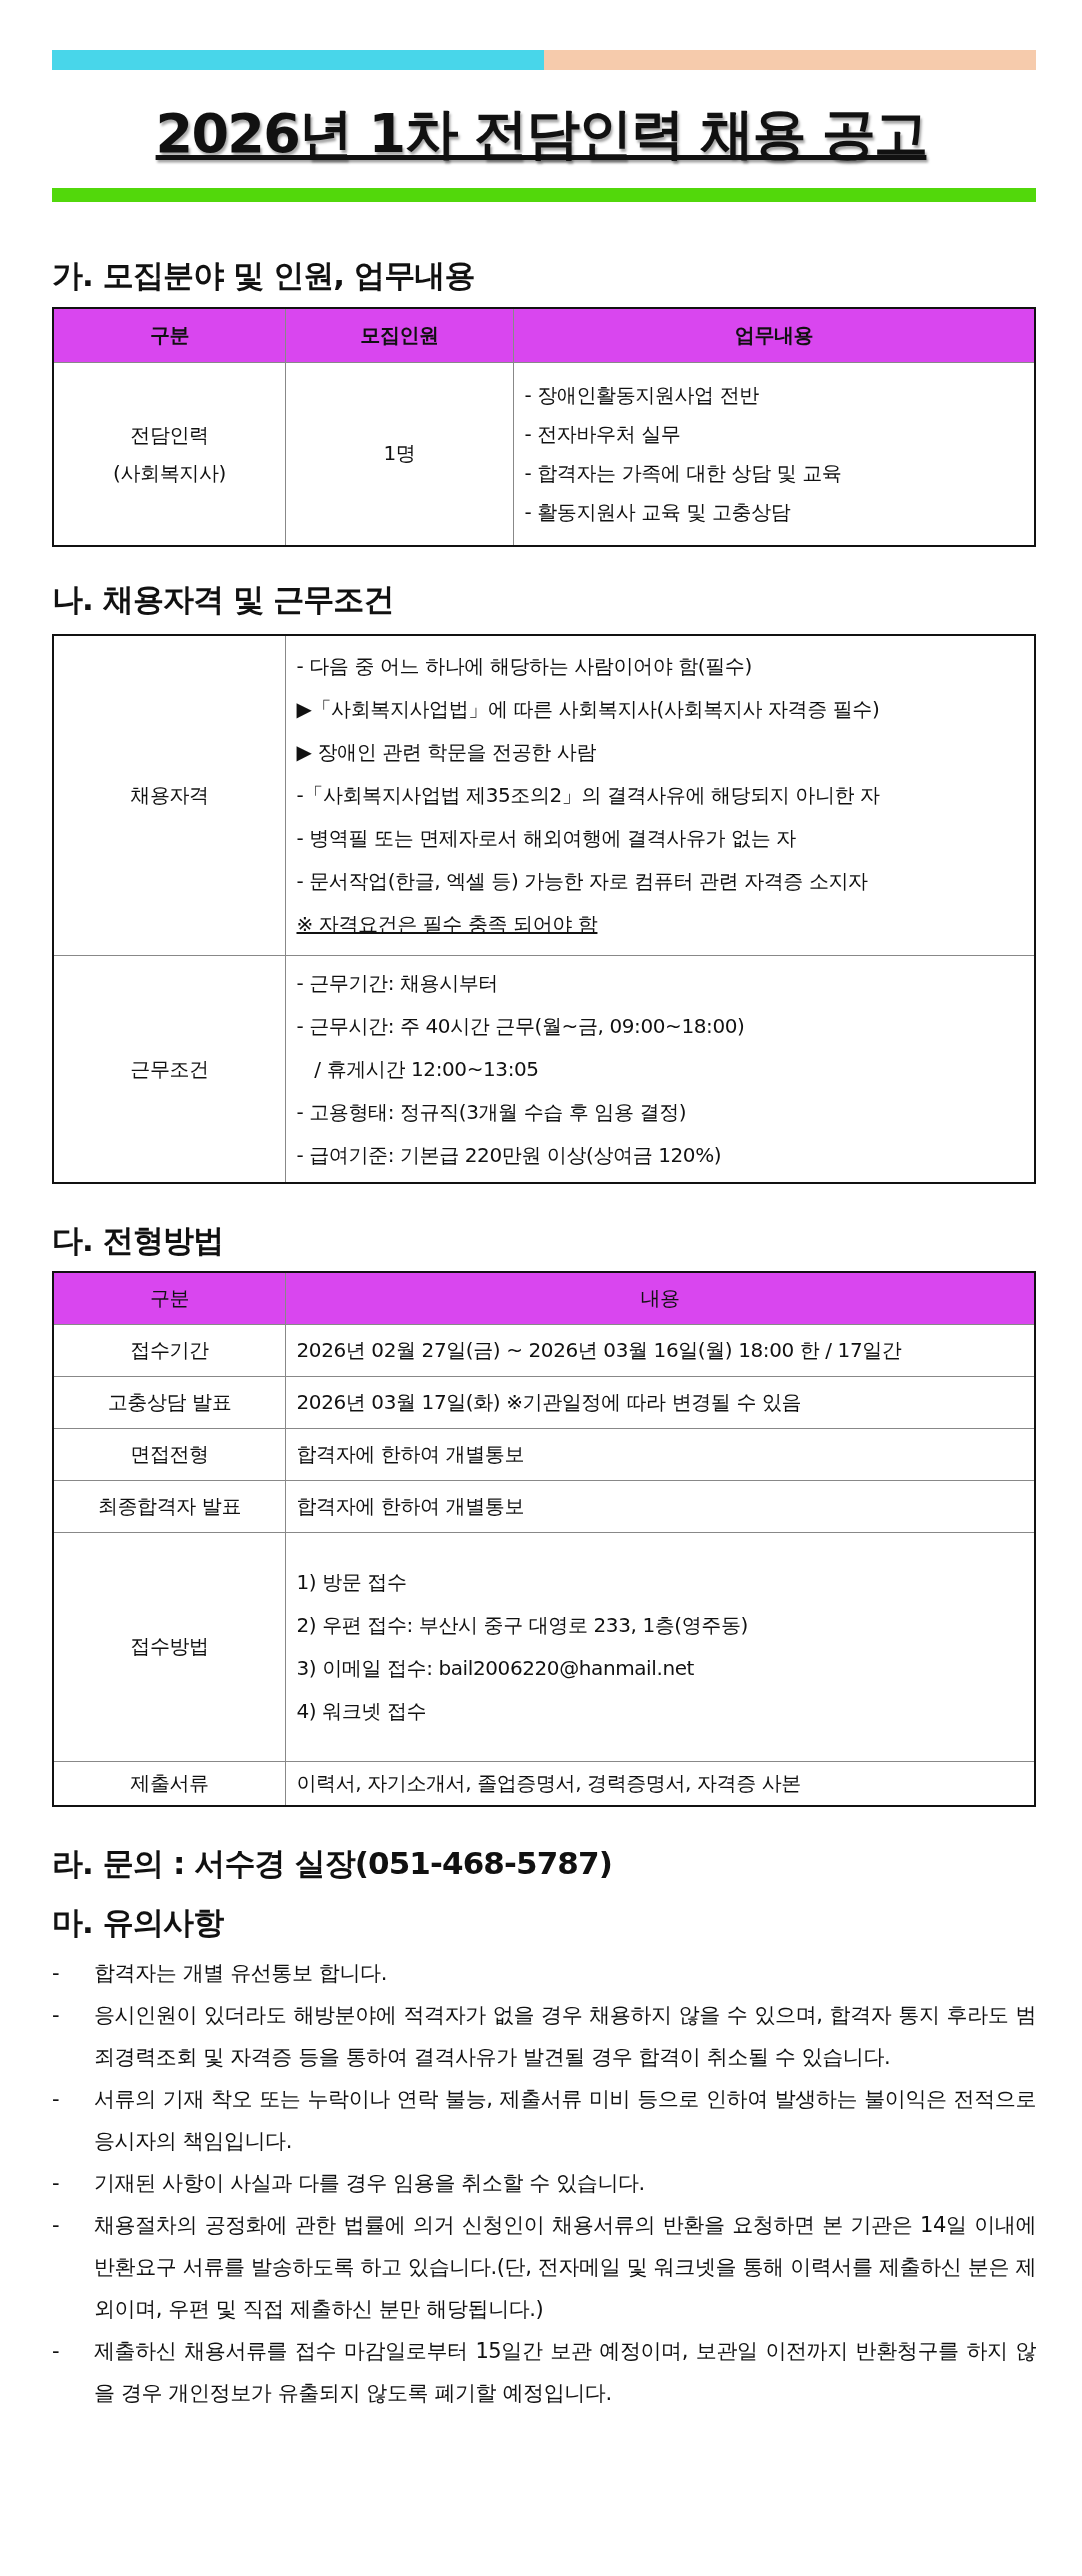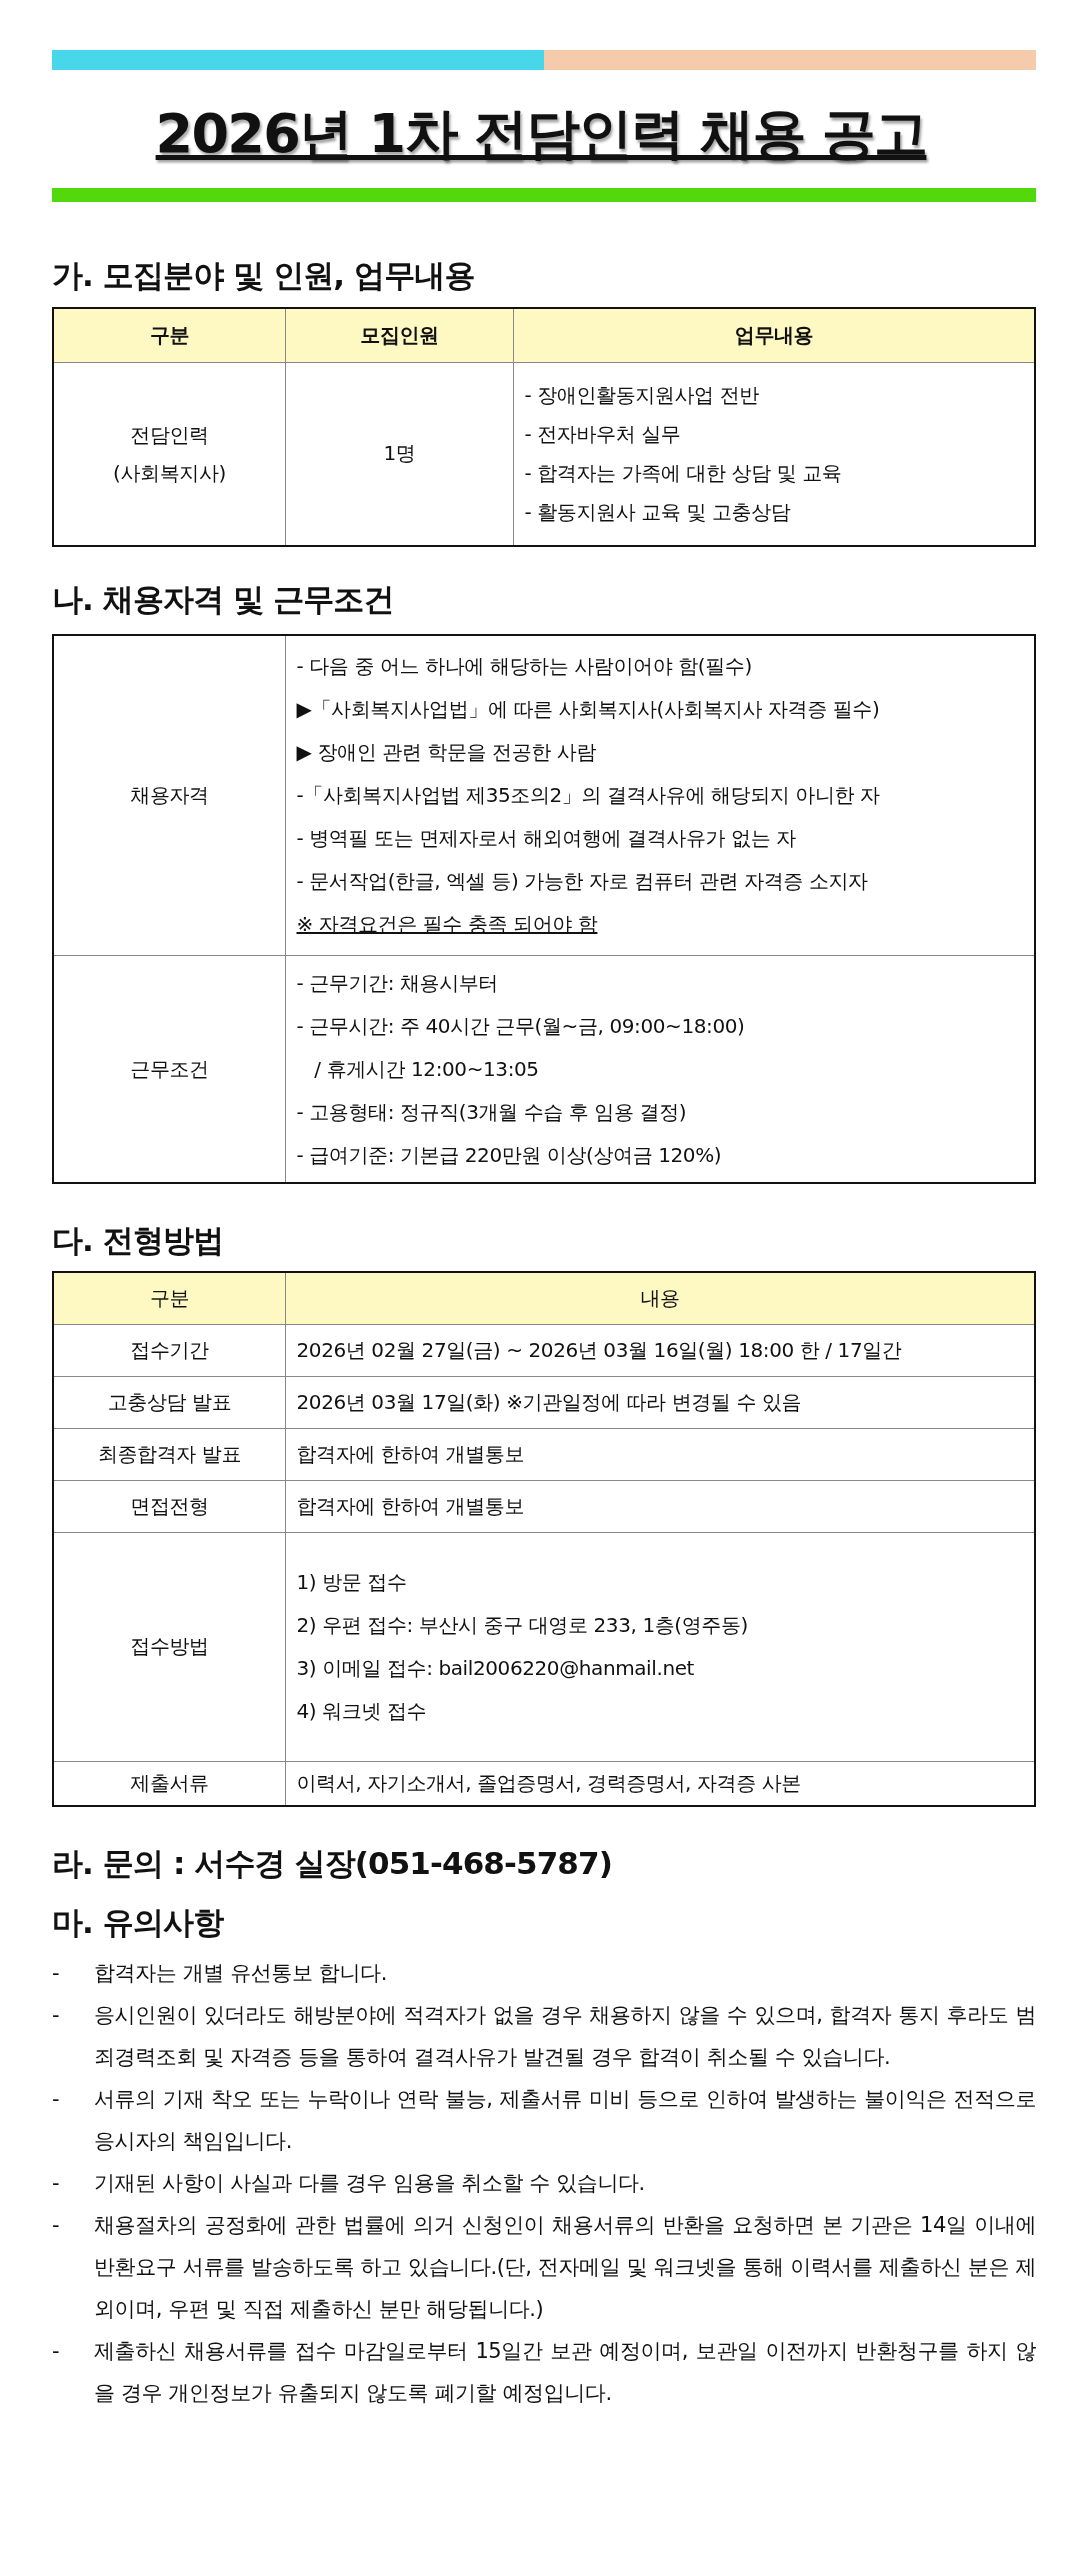--- a/index.html
+++ b/index.html
@@ -6,21 +6,21 @@
   body{width:1082px;height:2576px;position:relative;font-family:"DejaVu Sans","Liberation Sans",sans-serif;color:#111;overflow:hidden;}
   .bars{position:absolute;left:52px;top:50px;width:984px;height:20px;display:flex;}
   .bar-cyan{flex:1;background:#48d6ea;}
   .bar-peach{flex:1;background:#f6cbac;}
   .title{position:absolute;left:0;width:1082px;top:98px;text-align:center;font-size:54px;font-weight:bold;letter-spacing:-1.7px;text-shadow:1.7px 2.6px 2.6px rgba(0,0,0,0.35);text-decoration:underline;}
   .bar-green{position:absolute;left:52px;top:188px;width:984px;height:14px;background:#52d80b;}
   .sec{position:absolute;left:52px;font-size:31px;font-weight:bold;letter-spacing:-0.9px;}
   table{position:absolute;left:52px;width:984px;border-collapse:collapse;font-size:20px;letter-spacing:-0.4px;}
   table{border:2.6px solid #111;}
   td,th{border:0.9px solid #888;padding:0 10.5px;vertical-align:middle;}
-  th{background:#fef9c3;font-weight:normal;text-align:center;}
+  th{background:#d946ef;font-weight:normal;text-align:center;}
   th.b{font-weight:bold;}
   td.c{text-align:center;}
   .line{display:block;line-height:43px;}
   .u{text-decoration:underline;}
   .notes{position:absolute;left:52px;top:1952px;width:984px;font-size:21px;letter-spacing:-0.4px;}
   .note{display:flex;line-height:42px;}
   .dash{width:42px;flex:none;}
   .ntext{flex:1;text-align:justify;}
 </style>
 </head>
@@ -94,25 +94,25 @@
   </tr>
   <tr style="height:52px">
     <td class="c">접수기간</td>
     <td>2026년 02월 27일(금) ~ 2026년 03월 16일(월) 18:00 한 / 17일간</td>
   </tr>
   <tr style="height:52px">
     <td class="c">고충상담 발표</td>
     <td>2026년 03월 17일(화) ※기관일정에 따라 변경될 수 있음</td>
   </tr>
   <tr style="height:52px">
-    <td class="c">최종합격자 발표</td>
+    <td class="c">면접전형</td>
     <td>합격자에 한하여 개별통보</td>
   </tr>
   <tr style="height:52px">
-    <td class="c">면접전형</td>
+    <td class="c">최종합격자 발표</td>
     <td>합격자에 한하여 개별통보</td>
   </tr>
   <tr>
     <td class="c">접수방법</td>
     <td>
       <span class="line">1) 방문 접수</span>
       <span class="line">2) 우편 접수: 부산시 중구 대영로 233, 1층(영주동)</span>
       <span class="line">3) 이메일 접수: bail2006220@hanmail.net</span>
       <span class="line">4) 워크넷 접수</span>
     </td>

